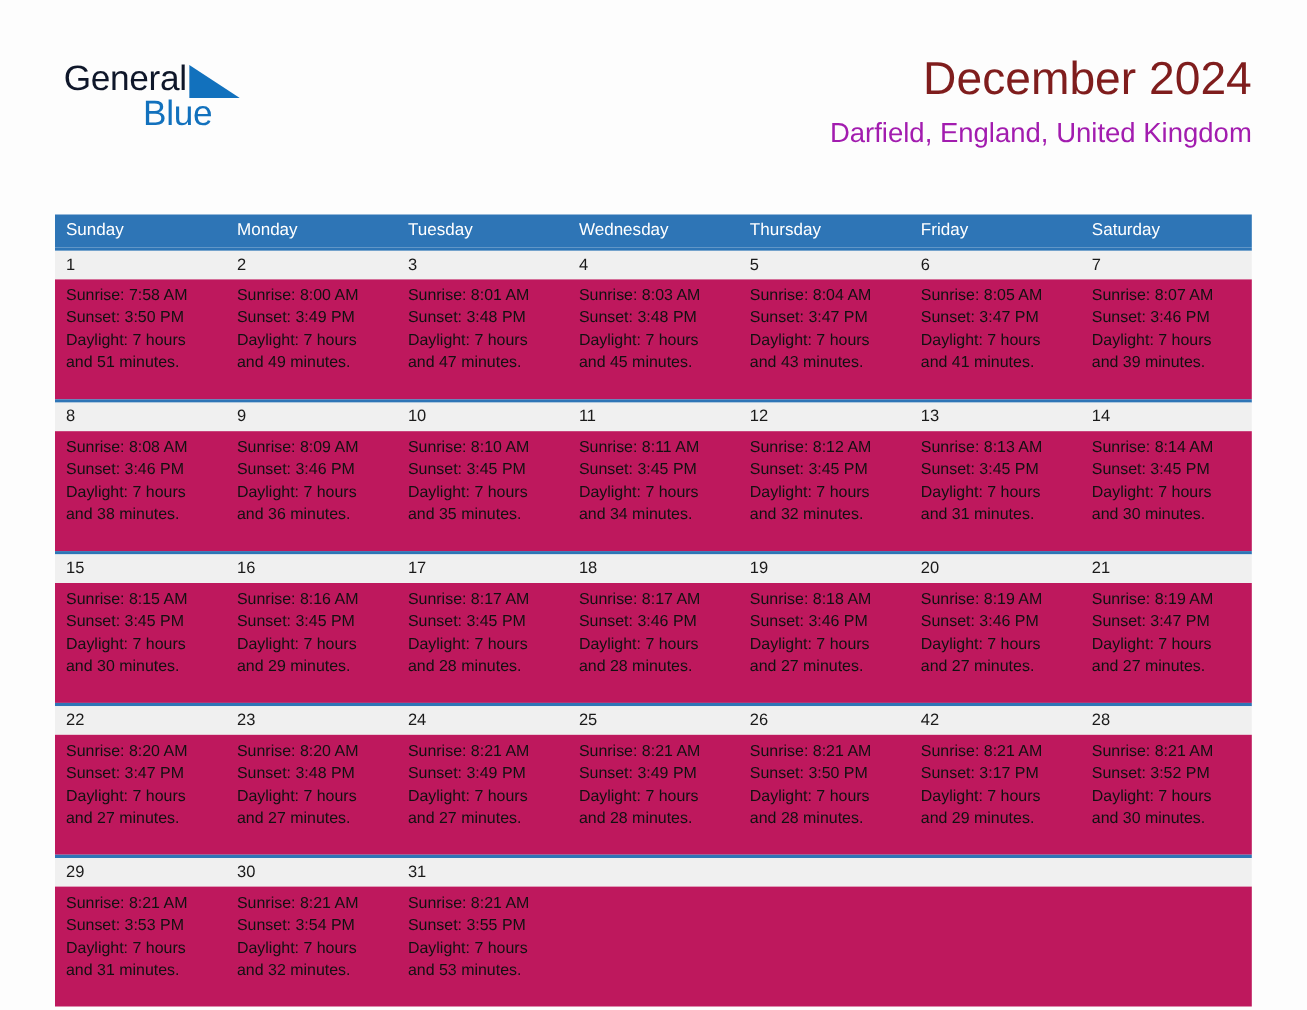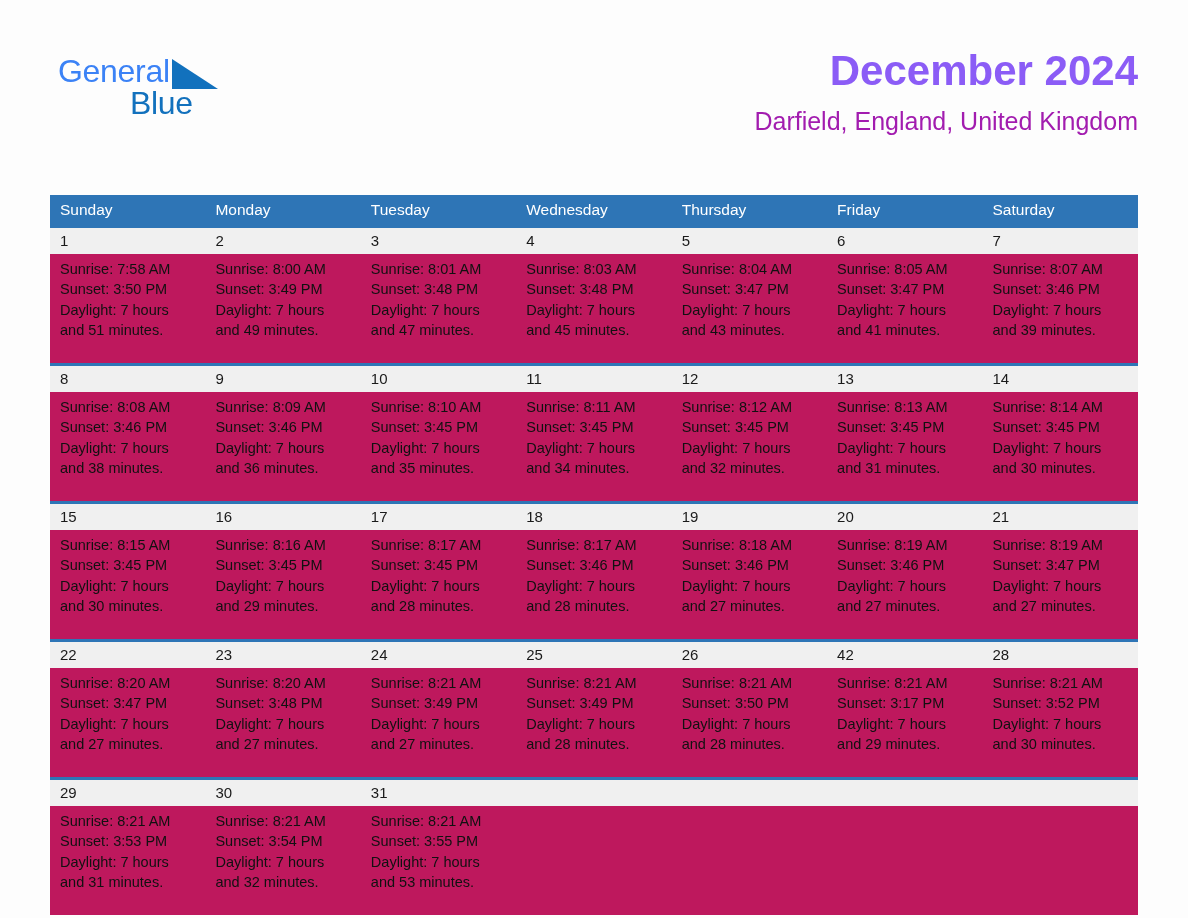--- a/index.html
+++ b/index.html
@@ -40,21 +40,21 @@
     height: 80px;
   }
   .brand-row1 {
     position: relative;
     height: 36px;
     white-space: nowrap;
   }
   .brand-general {
     font-size: 32px;
     letter-spacing: -0.3px;
-    color: #3b82f6;
+    color: #0f172a;
     line-height: 34px;
     display: inline-block;
     vertical-align: top;
   }
   .brand-flag {
     display: inline-block;
     vertical-align: top;
     margin-left: -2px;
     margin-top: 5px;
   }
@@ -70,22 +70,22 @@
 
   .titles {
     position: absolute;
     right: 0;
     top: 0;
     text-align: right;
   }
   .cal-title {
     font-size: 42px;
     line-height: 50px;
-    color: #8b5cf6;
-    font-weight: bold;
+    color: #7f1d1d;
+    font-weight: normal;
     margin: 0;
     letter-spacing: 0px;
   }
   .cal-subtitle {
     font-size: 25px;
     line-height: 34px;
     color: #a21caf;
     margin: 8px 0 0 0;
     font-weight: normal;
   }

